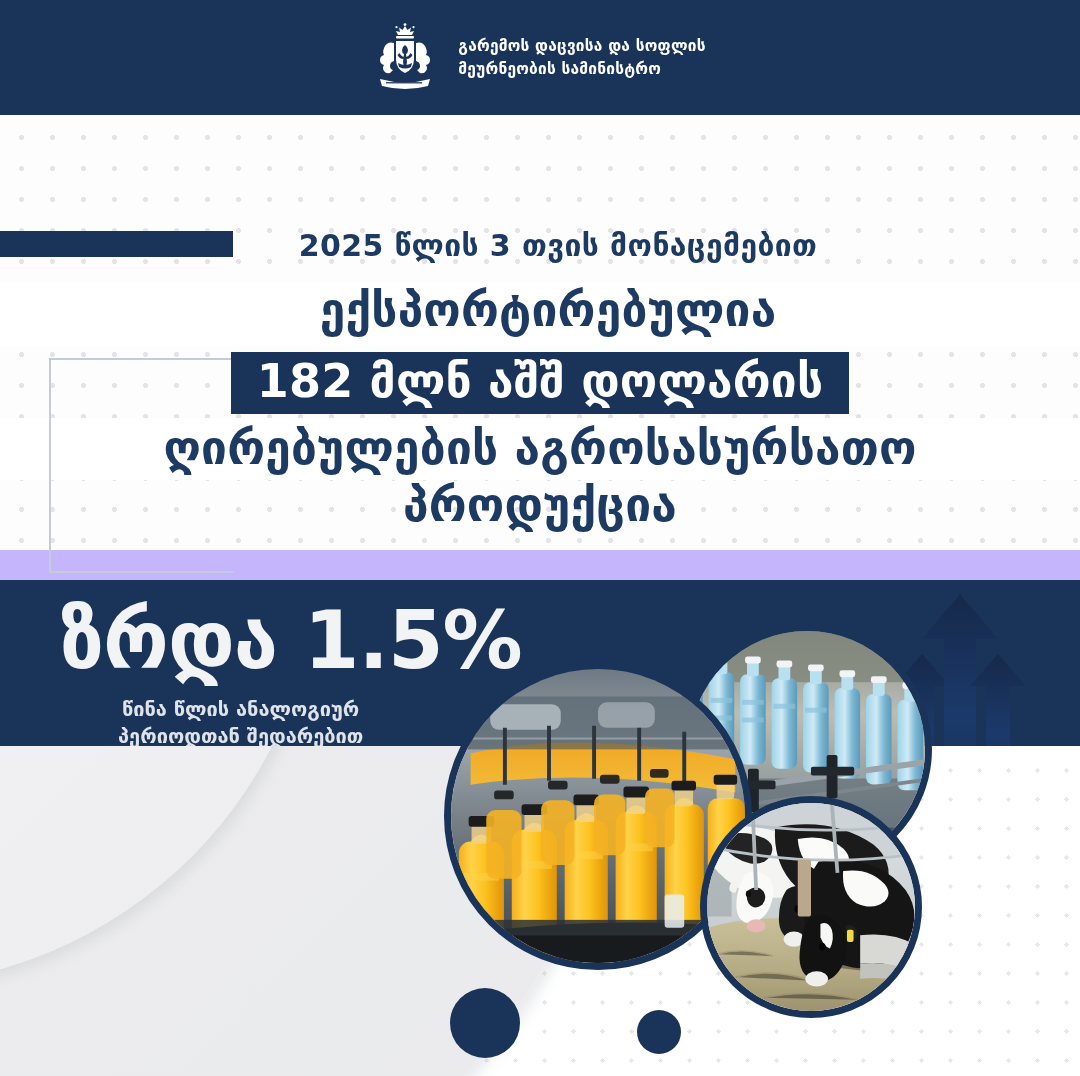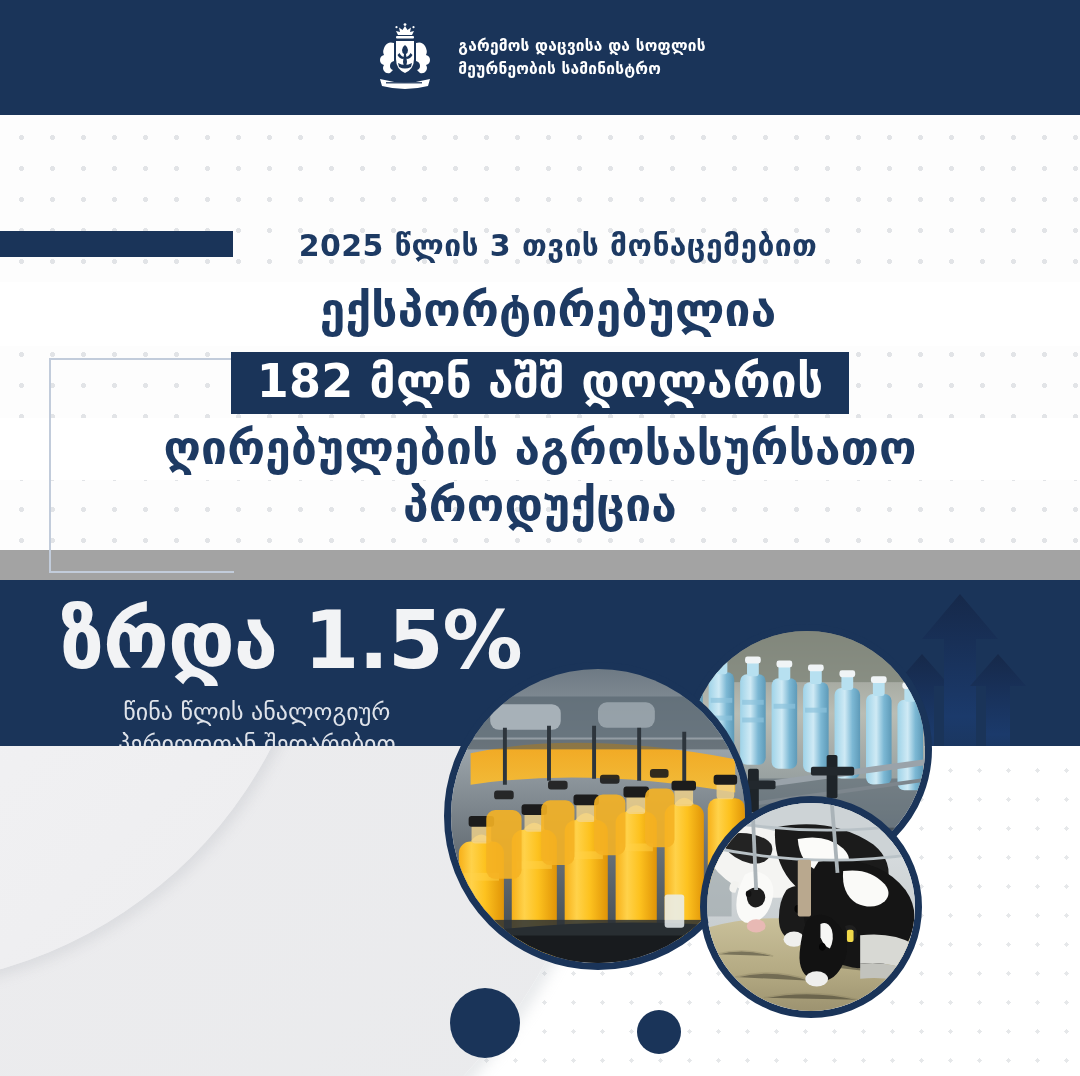--- a/index.html
+++ b/index.html
@@ -7,21 +7,21 @@
   body {
     font-family:"DejaVu Sans", sans-serif;
     background:#ffffff;
     overflow:hidden;
     position:relative;
   }
   .poster {
     position:absolute; inset:0;
     width:1080px; height:1076px;
     overflow:hidden;
-    background:#a3a3a3;
+    background:#c4b5fd;
   }
 
   
   .header {
     position:absolute; left:0; top:0; width:1080px; height:115px;
     background:#1a3459;
     display:flex; align-items:center; justify-content:center;
     z-index:30;
   }
   .header-inner { display:flex; align-items:center; gap:22px; }
@@ -108,22 +108,22 @@
     position:absolute; left:60px; top:14px;
     color:#f2f3f5;
     font-size:80px;
     font-weight:700;
     letter-spacing:-1px;
     white-space:nowrap;
   }
   .growth-sub {
     position:absolute; left:118px; top:116px;
     color:#dfe3ea;
-    font-size:24px;
-    font-weight:400;
+    font-size:20px;
+    font-weight:700;
     line-height:1.35;
     white-space:pre-line;
     text-align:center;
   }
   .arrows-icon {
     position:absolute; right:48px; top:14px;
     width:150px; height:175px;
   }
 
   

